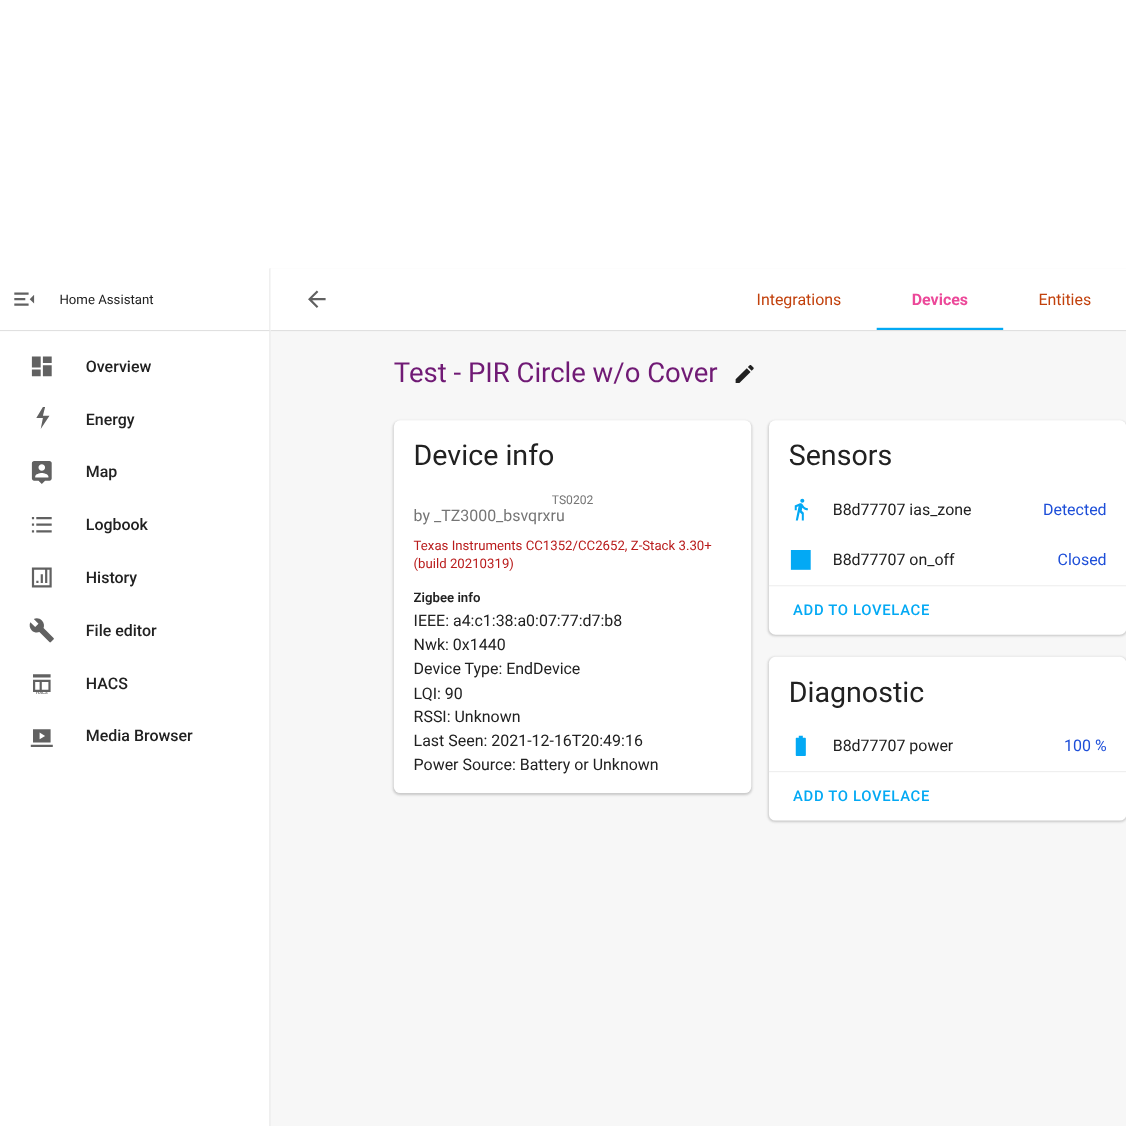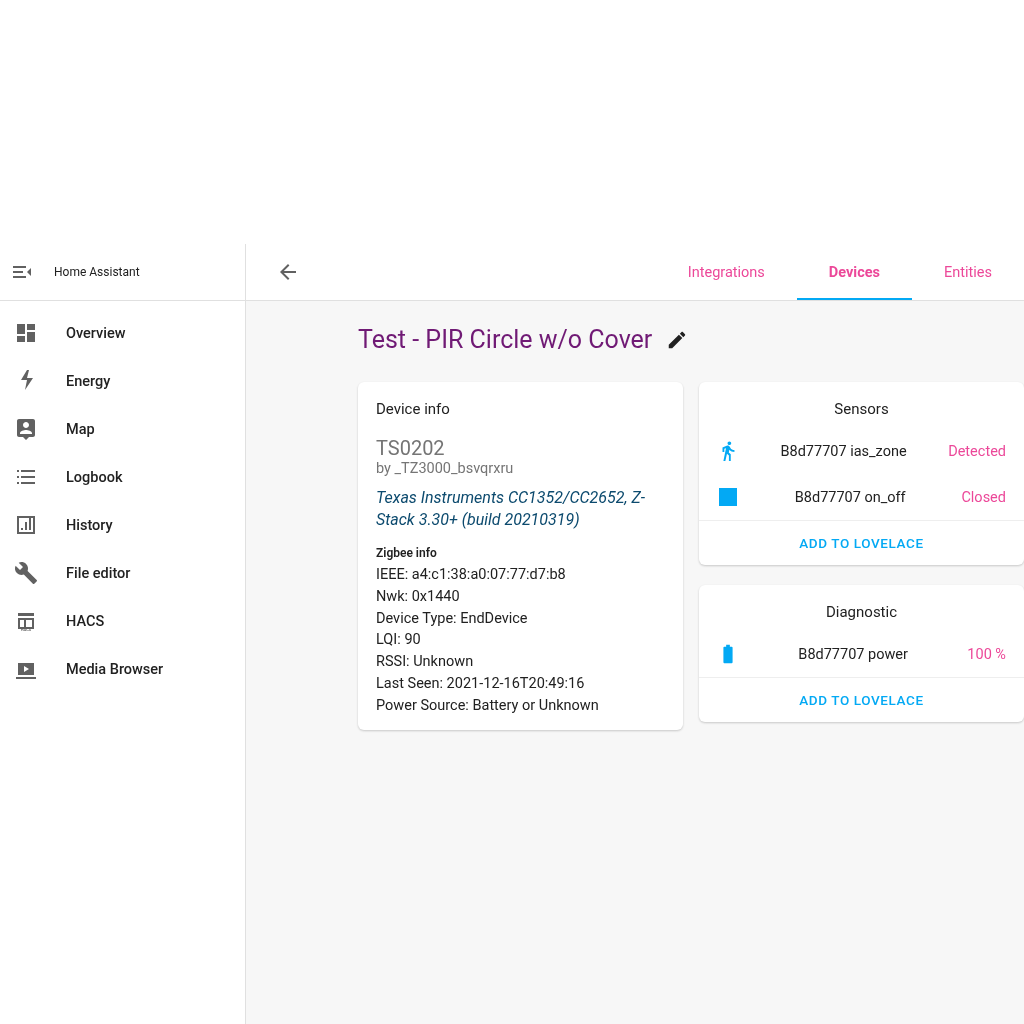--- a/index.html
+++ b/index.html
@@ -2,50 +2,50 @@
 <html><head>
 <meta charset="utf-8">
 <style>
 * { box-sizing: border-box; margin: 0; padding: 0; }
 body { font-family: -apple-system, BlinkMacSystemFont, "Segoe UI", Roboto, Helvetica, Arial, sans-serif; background: #fff; color: #212121; width: 1024px; height: 1024px; overflow: hidden; }
 .app { display: flex; position: absolute; top: 244px; left: 0; right: 0; bottom: 0; }
 .sidebar { width: 253px; border-right: 1px solid #e0e0e0; display: flex; flex-direction: column; }
 .sidebar-header { display: flex; align-items: center; padding: 14px 16px 14px 10px; border-bottom: 1px solid #e0e0e0; gap: 20px; height: 57px; }
 .hamburger-icon { width: 24px; height: 24px; display: flex; align-items: center; justify-content: center; color: #616161; }
 .app-title { font-size: 12px; font-weight: 400; color: #212121; }
-.sidebar-nav { padding: 8px 0; }
+.sidebar-nav { padding: 8px 12px; }
 .sidebar-item { display: flex; align-items: center; padding: 12px 16px 12px 14px; gap: 28px; cursor: pointer; font-size: 14.5px; font-weight: 500; color: #212121; }
 .sidebar-item .icon { width: 24px; height: 24px; display: flex; align-items: center; justify-content: center; color: #616161; }
 .main { flex: 1; background: #f7f7f7; display: flex; flex-direction: column; position: relative; }
 .topbar { display: flex; align-items: center; padding: 0 16px; height: 57px; background: #fff; border-bottom: 1px solid #e0e0e0; position: relative; }
 .back-icon { width: 24px; height: 24px; display: flex; align-items: center; justify-content: center; color: #616161; cursor: pointer; margin-left: 14px; }
 .tabs { display: flex; position: absolute; right: 0; gap: 0; height: 100%; }
-.tab { padding: 0 32px; font-size: 14.5px; color: #ec4899; display: flex; align-items: center; cursor: pointer; position: relative; }
+.tab { padding: 0 32px; font-size: 14.5px; color: #c2410c; display: flex; align-items: center; cursor: pointer; position: relative; }
 .tab.active { color: #ec4899; font-weight: bold; }
 .tab.active::after { content: ""; position: absolute; bottom: 0; left: 0; right: 0; height: 2px; background: #03a9f4; }
 .content { padding: 24px 0 0 112px; flex: 1; overflow: hidden; }
 .page-title-row { display: flex; align-items: center; gap: 14px; margin-bottom: 28px; }
 .page-title { font-size: 25px; font-weight: 400; color: #701a75; }
 .edit-icon { width: 22px; height: 22px; display: flex; align-items: center; justify-content: center; color: #212121; cursor: pointer; }
 .cards-row { display: flex; gap: 16px; align-items: flex-start; }
 .card { background: #fff; border-radius: 6px; box-shadow: 0 1px 3px rgba(0,0,0,0.08), 0 1px 2px rgba(0,0,0,0.12); }
 .device-info-card { width: 325px; padding: 18px 18px 14px 18px; }
-.card-title { font-size: 15px; font-weight: 400; margin-bottom: 18px; color: #212121; }
-.device-model { font-size: 20px; color: #757575; }
+.card-title { font-size: 26px; font-weight: 400; margin-bottom: 18px; color: #212121; }
+.device-model { font-size: 11px; color: #757575; text-align: center; }
 .device-by { font-size: 14.5px; color: #757575; margin-bottom: 10px; }
-.device-hw { font-size: 16px; color: #0c4a6e; line-height: 1.35; margin-bottom: 16px; font-style: italic; }
+.device-hw { font-size: 12px; color: #b91c1c; line-height: 1.35; margin-bottom: 16px; }
 .zigbee-label { font-size: 12px; font-weight: 600; color: #212121; margin-bottom: 4px; }
 .zigbee-line { font-size: 14.5px; color: #212121; line-height: 1.5; }
 .side-cards { width: 325px; display: flex; flex-direction: column; gap: 20px; }
-.sensor-card { padding: 18px 0 0 0; text-align: center; }
+.sensor-card { padding: 18px 0 0 0; }
 .sensor-card .card-title { padding: 0 18px; margin-bottom: 10px; }
 .sensor-row { display: flex; align-items: center; padding: 12px 18px; gap: 18px; font-size: 14.5px; }
 .sensor-icon { width: 22px; height: 22px; display: flex; align-items: center; justify-content: center; color: #03a9f4; }
 .sensor-name { flex: 1; color: #212121; }
-.sensor-value { color: #ec4899; }
+.sensor-value { color: #1d4ed8; }
 .card-divider { border-top: 1px solid #eee; }
 .card-action { padding: 14px 22px; font-size: 13.5px; font-weight: 500; color: #03a9f4; letter-spacing: 0.6px; cursor: pointer; }
 svg { width: 100%; height: 100%; }
 .blue-square { width: 18px; height: 18px; background: #03a9f4; }
 </style>
 </head>
 <body>
 
 <div class="app">
   <div class="sidebar">

